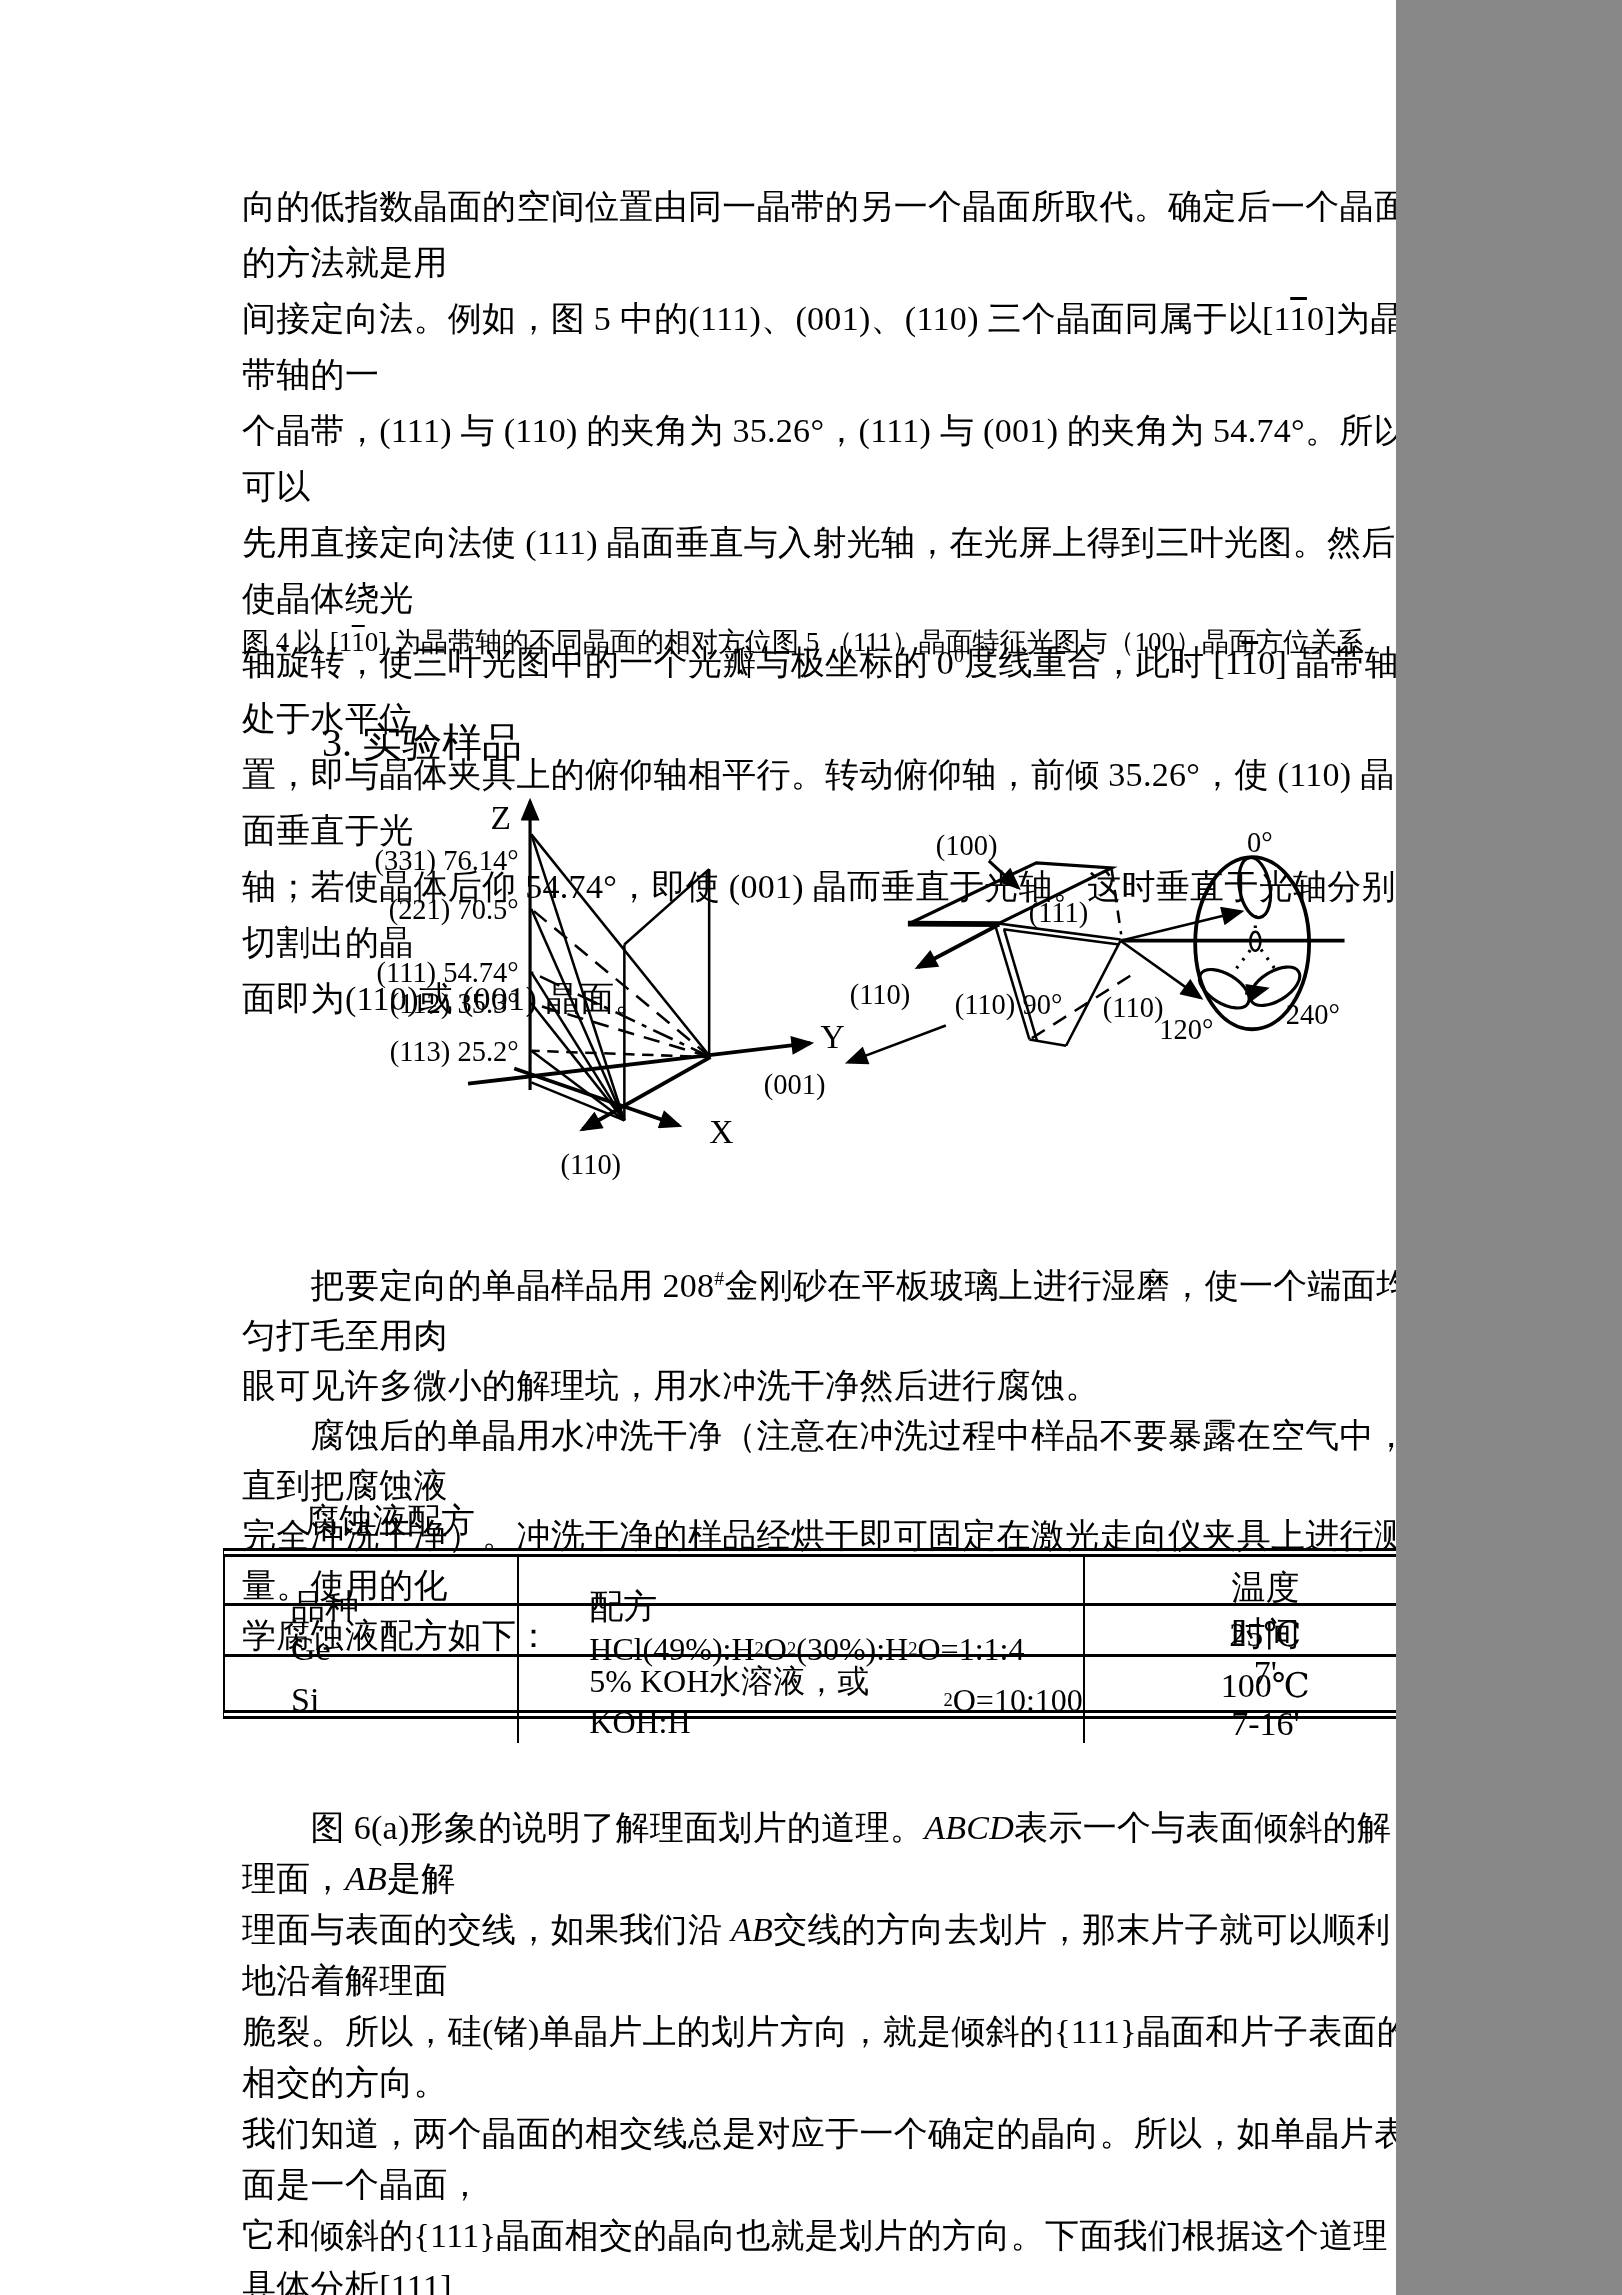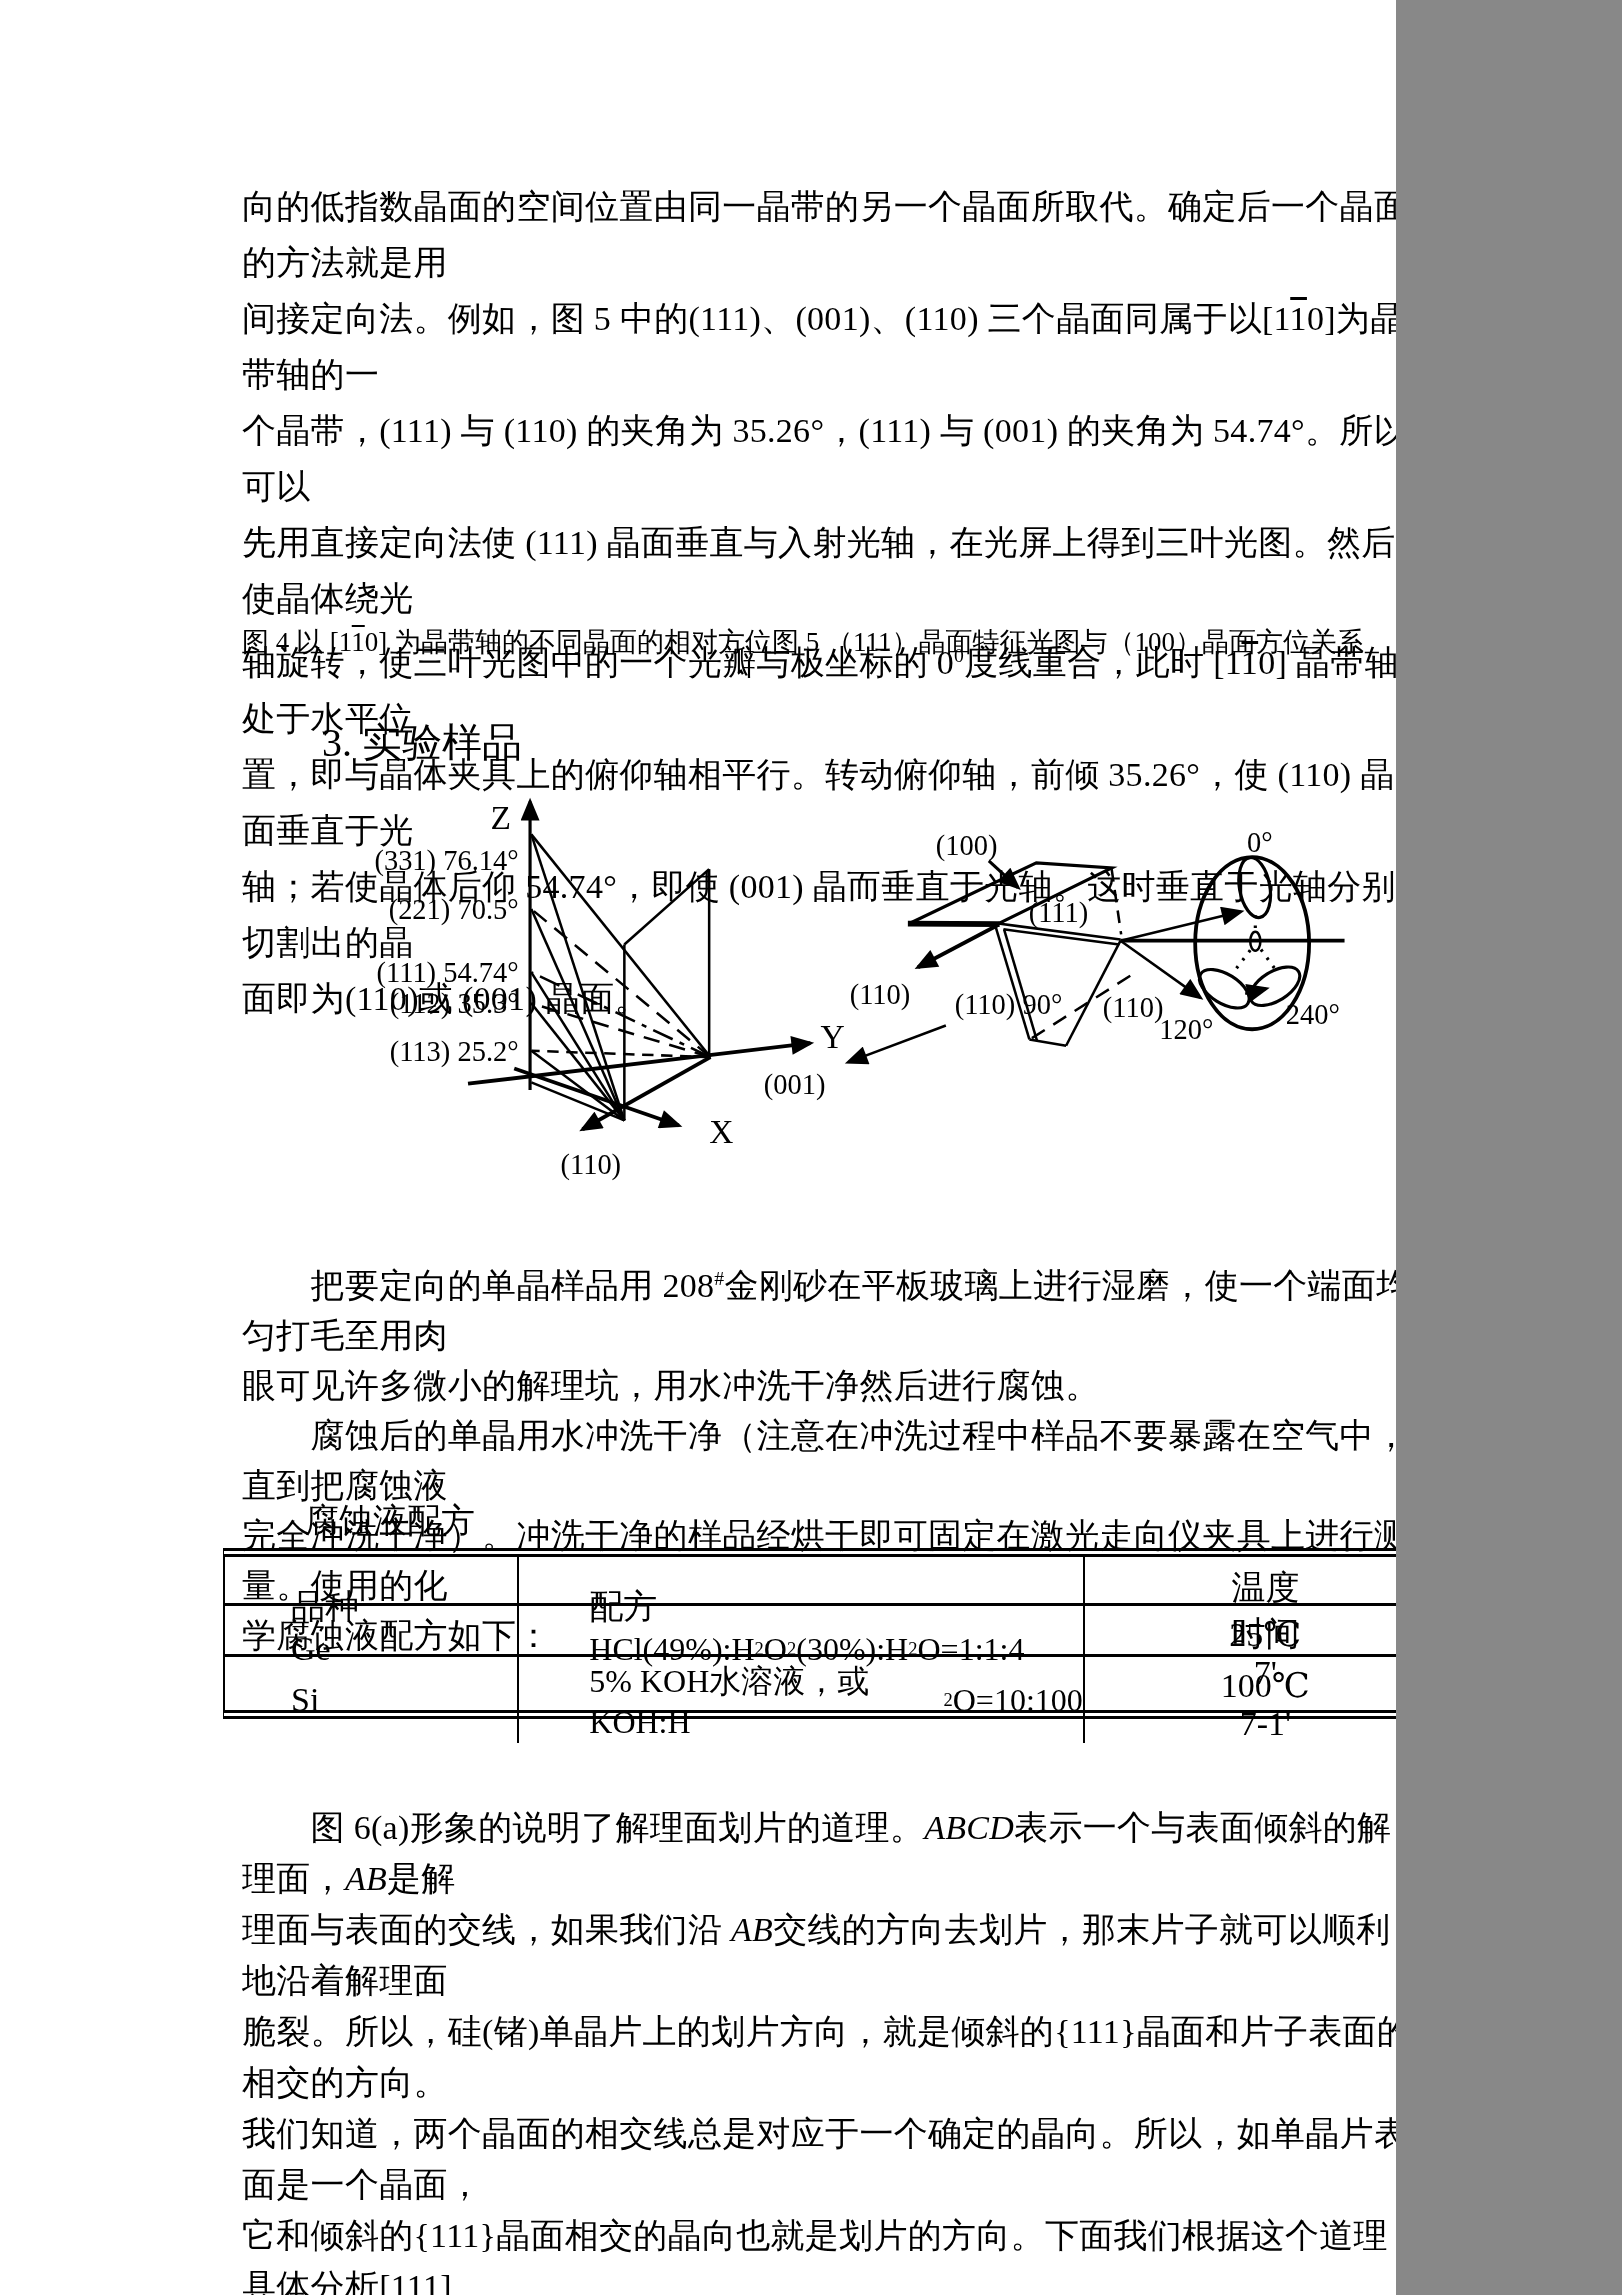--- a/index.html
+++ b/index.html
@@ -163,21 +163,21 @@
       <div class="tc tc3">
         <span>25℃</span>
         <span>7'</span>
       </div>
     </div>
     <div class="trow r2">
       <div class="tc tc1">Si</div>
       <div class="tc tc2 formula">5% KOH水溶液，或KOH:H<sub>2</sub>O=10:100</div>
       <div class="tc tc3">
         <span>100℃</span>
-        <span>7-1'</span>
+        <span>7-16'</span>
       </div>
     </div>
   </div>
 
 
   <div class="blk para p3">　　图 6(a)形象的说明了解理面划片的道理。<i>ABCD</i>表示一个与表面倾斜的解理面，<i>AB</i>是解<br>理面与表面的交线，如果我们沿 <i>AB</i>交线的方向去划片，那末片子就可以顺利地沿着解理面<br>脆裂。所以，硅(锗)单晶片上的划片方向，就是倾斜的{111}晶面和片子表面的相交的方向。<br>我们知道，两个晶面的相交线总是对应于一个确定的晶向。所以，如单晶片表面是一个晶面，<br>它和倾斜的{111}晶面相交的晶向也就是划片的方向。下面我们根据这个道理具体分析[111]<br>和[100]单晶片的划片方向。</div>
 
 </div>
 
 

